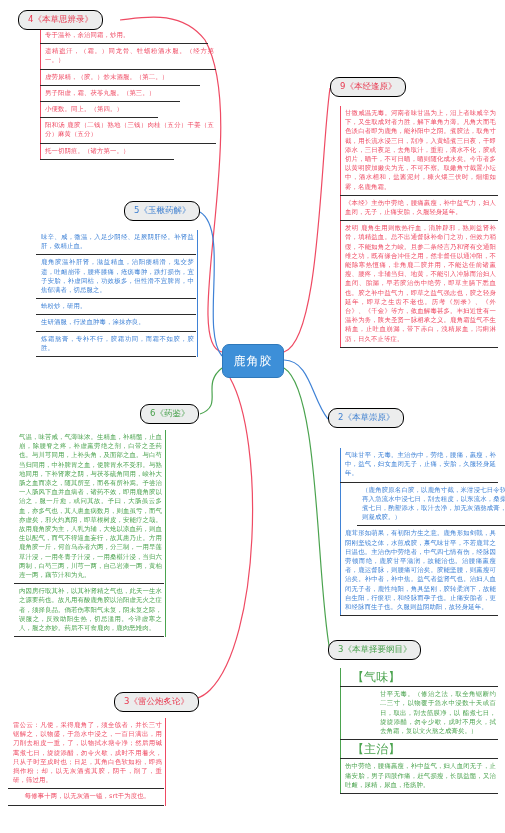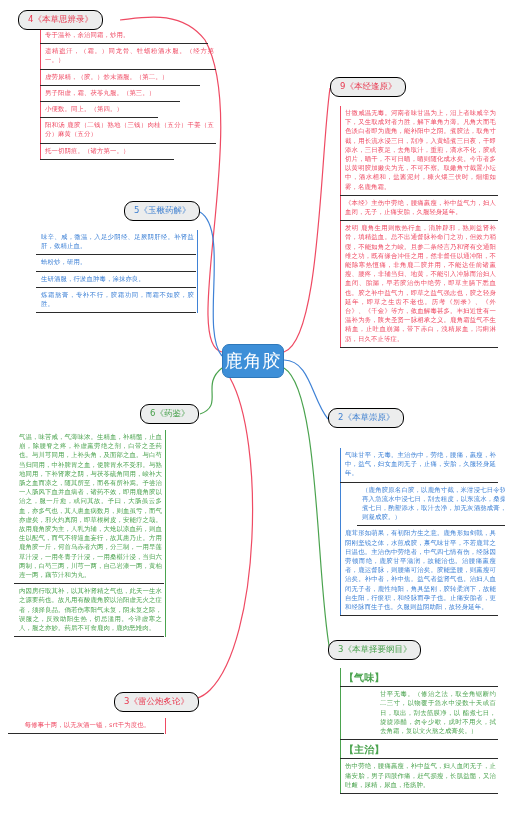--- a/index.html
+++ b/index.html
@@ -25,21 +25,21 @@
 
   
   .center-node {
     position: absolute;
     left: 222px; top: 344px;
     width: 62px; height: 34px;
     background: #3d8fd8;
     border: 1px solid #2e78ba;
     border-radius: 7px;
     color: #ffffff;
-    font-size: 18px;
+    font-size: 12px;
     line-height: 32px;
     text-align: center;
     letter-spacing: 1px;
     z-index: 6;
   }
 
   
   .pill {
     position: absolute;
     background: #eceded;
@@ -85,25 +85,24 @@
   .bg-red    { background: #ef4a63; }
   .bg-blue   { background: #3f82d6; }
   .bg-green  { background: #4aa34e; }
   .bg-dark   { background: #2b2b2b; }
 
   .leaf.right-align { padding-right: 5px; }
   .leaf.center-align { text-align: center; }
 
   
   .leaf.header-leaf {
-    font-size: 10px;
-    padding-left: 4px;
+    font-size: 12px;
+    padding-left: 12px;
     padding-top: 5px;
     padding-bottom: 5px;
-    font-weight: bold;
   }
 </style>
 </head>
 <body>
 
 <div id="canvas">
 
   <svg id="edges" viewBox="0 0 505 833">
 
     <path d="M284,352 C320,340 320,160 330,88" fill="none" stroke="#ef4a63" stroke-width="1.2"></path>
@@ -134,37 +133,39 @@
     <div class="leaf c-red" style="width:118px;">小便数。同上。（第四。）<span class="uline bg-dark" style="width:118px;"></span></div>
     <div class="leaf c-red" style="width:176px;">阳和汤 鹿胶（二钱）熟地（三钱）肉桂（五分）干姜（五分）麻黄（五分）<span class="uline bg-dark" style="width:176px;"></span></div>
     <div class="leaf c-red" style="width:134px;">托一切阴疽。（诸方第一。）<span class="uline bg-dark" style="width:134px;"></span></div>
   </div>
 
   <div class="pill blue" style="left:124px; top:201px;">5《玉楸药解》</div>
 
   <div class="leafgroup" style="left:16px; top:230px; width:162px;margin-left:20px;">
     <div class="spine bg-blue" style="left:auto; right:0;"></div>
     <div class="leaf c-blue" style="width:160px;">味辛、咸，微温，入足少阴经、足厥阴肝经。补肾益肝，敛精止血。<span class="uline bg-dark" style="width:160px;"></span></div>
+    <div class="leaf c-blue" style="width:160px;">鹿角胶温补肝肾，滋益精血，治阳痿精滑，鬼交梦遗，吐衄崩带，腰疼膝痛，疮疡毒肿，跌打损伤，宜子安胎，补虚回枯，功效极多，但性滑不宜脾胃，中焦郁满者，切忌服之。<span class="uline bg-dark" style="width:160px;"></span></div>
     <div class="leaf c-blue right-align" style="width:160px;">蛤粉炒，研用。<span class="uline bg-dark" style="width:160px;"></span></div>
     <div class="leaf c-blue right-align" style="width:160px;">生研酒服，行淤血肿毒，涂抹亦良。<span class="uline bg-dark" style="width:160px;"></span></div>
     <div class="leaf c-blue" style="width:160px;">炼霜熬膏，专补不行，胶霜功同，而霜不如胶，胶胜。<span class="uline bg-dark" style="width:160px;"></span></div>
   </div>
 
   <div class="pill green" style="left:140px; top:404px;">6《药鉴》</div>
 
   <div class="leafgroup" style="left:14px; top:430px; width:152px;">
     <div class="spine bg-green" style="left:auto; right:0;"></div>
     <div class="leaf c-green" style="width:150px;">气温，味苦咸，气薄味浓。生精血，补精髓，止血崩，除腰脊之疼，补虚羸劳绝之剂，白带之圣药也。与川芎同用，上补头角，及面部之血。与白芍当归同用，中补脾胃之血，使脾胃永不受邪。与熟地同用，下补肾家之阴，与茯苓硫角同用，峻补大肠之血而凉之，随其所至，而各有所补焉。予尝治一人肠风下血并血病者，诸药不效，即用鹿角胶以治之，服一斤愈，或问其故。予曰，大肠虽云多血，亦多气也，其人患血病数月，则血虽亏，而气亦虚矣，邪火灼真阴，即草根树皮，安能疗之哉。故用鹿角胶为主，人乳为辅，大炝以凉血药，则血生以配气，而气不得逼血妄行，故其患乃止。方用鹿角胶一斤，何首乌赤者六两，分三制，一用旱莲草汁浸，一用冬青子汁浸，一用桑椹汁浸，当归六两制，白芍三两，川芎一两，自己岩漆一两，黄柏连一两，藕节汁和为丸。<span class="uline bg-dark" style="width:150px;"></span></div>
     <div class="leaf c-green" style="width:150px;">内因房行取其补，以其补肾精之气也，此天一生水之源要药也。故凡用有酸鹿角胶以治阳虚无火之症者，须择良品。倘若伤寒阳气未复，阴未复之际，误服之，反致助阳生热，切忌滥用。今详虚寒之人，服之亦妙。药后不可食鹿肉，鹿肉恶雉肉。<span class="uline bg-dark" style="width:150px;"></span></div>
   </div>
 
   <div class="pill red" style="left:114px; top:692px;">3《雷公炮炙论》</div>
 
   <div class="leafgroup" style="left:8px; top:718px; width:158px;">
     <div class="spine bg-red" style="left:auto; right:0;"></div>
+    <div class="leaf c-red" style="width:156px;">雷公云：凡使，采得鹿角了，须全戗者，并长三寸锯解之，以物盛，于急水中浸之，一百日满出，用刀削去粗皮一重，了，以物拭水塘令净；然后用碱蒿煮七日，旋旋添醋，勿令火歇，戌时不用着火，只从子时至戌时也；日足，其角白色软如粉，即捣捣作粉；却，以无灰酒煮其胶，阴干，削了，重研，筛过用。<span class="uline bg-dark" style="width:156px;"></span></div>
     <div class="leaf c-red center-align" style="width:156px;">每修事十两，以无灰酒一镒，srt干为度也。<span class="uline bg-dark" style="width:156px;"></span></div>
   </div>
 
   <div class="pill red" style="left:330px; top:77px;">9《本经逢原》</div>
 
   <div class="leafgroup" style="left:340px; top:106px; width:162px;">
     <div class="spine bg-red"></div>
     <div class="leaf c-red" style="width:158px;">甘微咸温无毒。河南者味甘温为上，汨上者味咸辛为下，又生取成对者力胜，解下单角力薄。凡角大而毛色淡白者即为鹿角，能补阳中之阴。煮胶法，取角寸截，用长流水浸三日，刮净，入黄蜡煮三日夜，干即添水，三日夜足，去角取汁，重煎，滴水不化，胶或切片，晒干，不可日晒，晒则随化成水矣。今市者多以黄明胶加嫩尖为充，不可不察。取嫩角寸截置小坛中，酒水相和，盐酱泥封，糠火煨三伏时，烟细如雾，名鹿角霜。<span class="uline bg-dark" style="width:158px;"></span></div>
     <div class="leaf c-red" style="width:158px;">《本经》主伤中劳绝，腰痛羸瘦，补中益气力，妇人血闭，无子，止痛安胎，久服轻身延年。<span class="uline bg-dark" style="width:158px;"></span></div>
     <div class="leaf c-red" style="width:158px;">发明 鹿角生用则散热行血，消肿辟邪，熟则益肾补骨，填精益血。总不出通督脉补命门之功，但效力稍缓，不能如角之力峻。且参二条经言乃和肾有交通阳维之功，既有缘合冲任之用，然非督任以通冲阳，不能除寒热恒痛，非角鹿二胶并用，不能达任前诸羸瘦、腰疼，非辅当归、地黄，不能引入冲脉而治妇人血闭、胎漏，早若胶治伤中绝劳，即草主膈下悉血也。胶之补中益气力，即草之益气强志也，胶之轻身延年，即草之生齿不老也。历考《别录》、《外台》、《千金》等方，敛血解毒甚多。丰妇近世有一温补为务，陕夫圣贤一脉相承之义。鹿角霜益气不生精血，止吐血崩漏，带下赤白，洩精尿血，泻痢淋沥，日久不止等症。<span class="uline bg-dark" style="width:158px;"></span></div>

